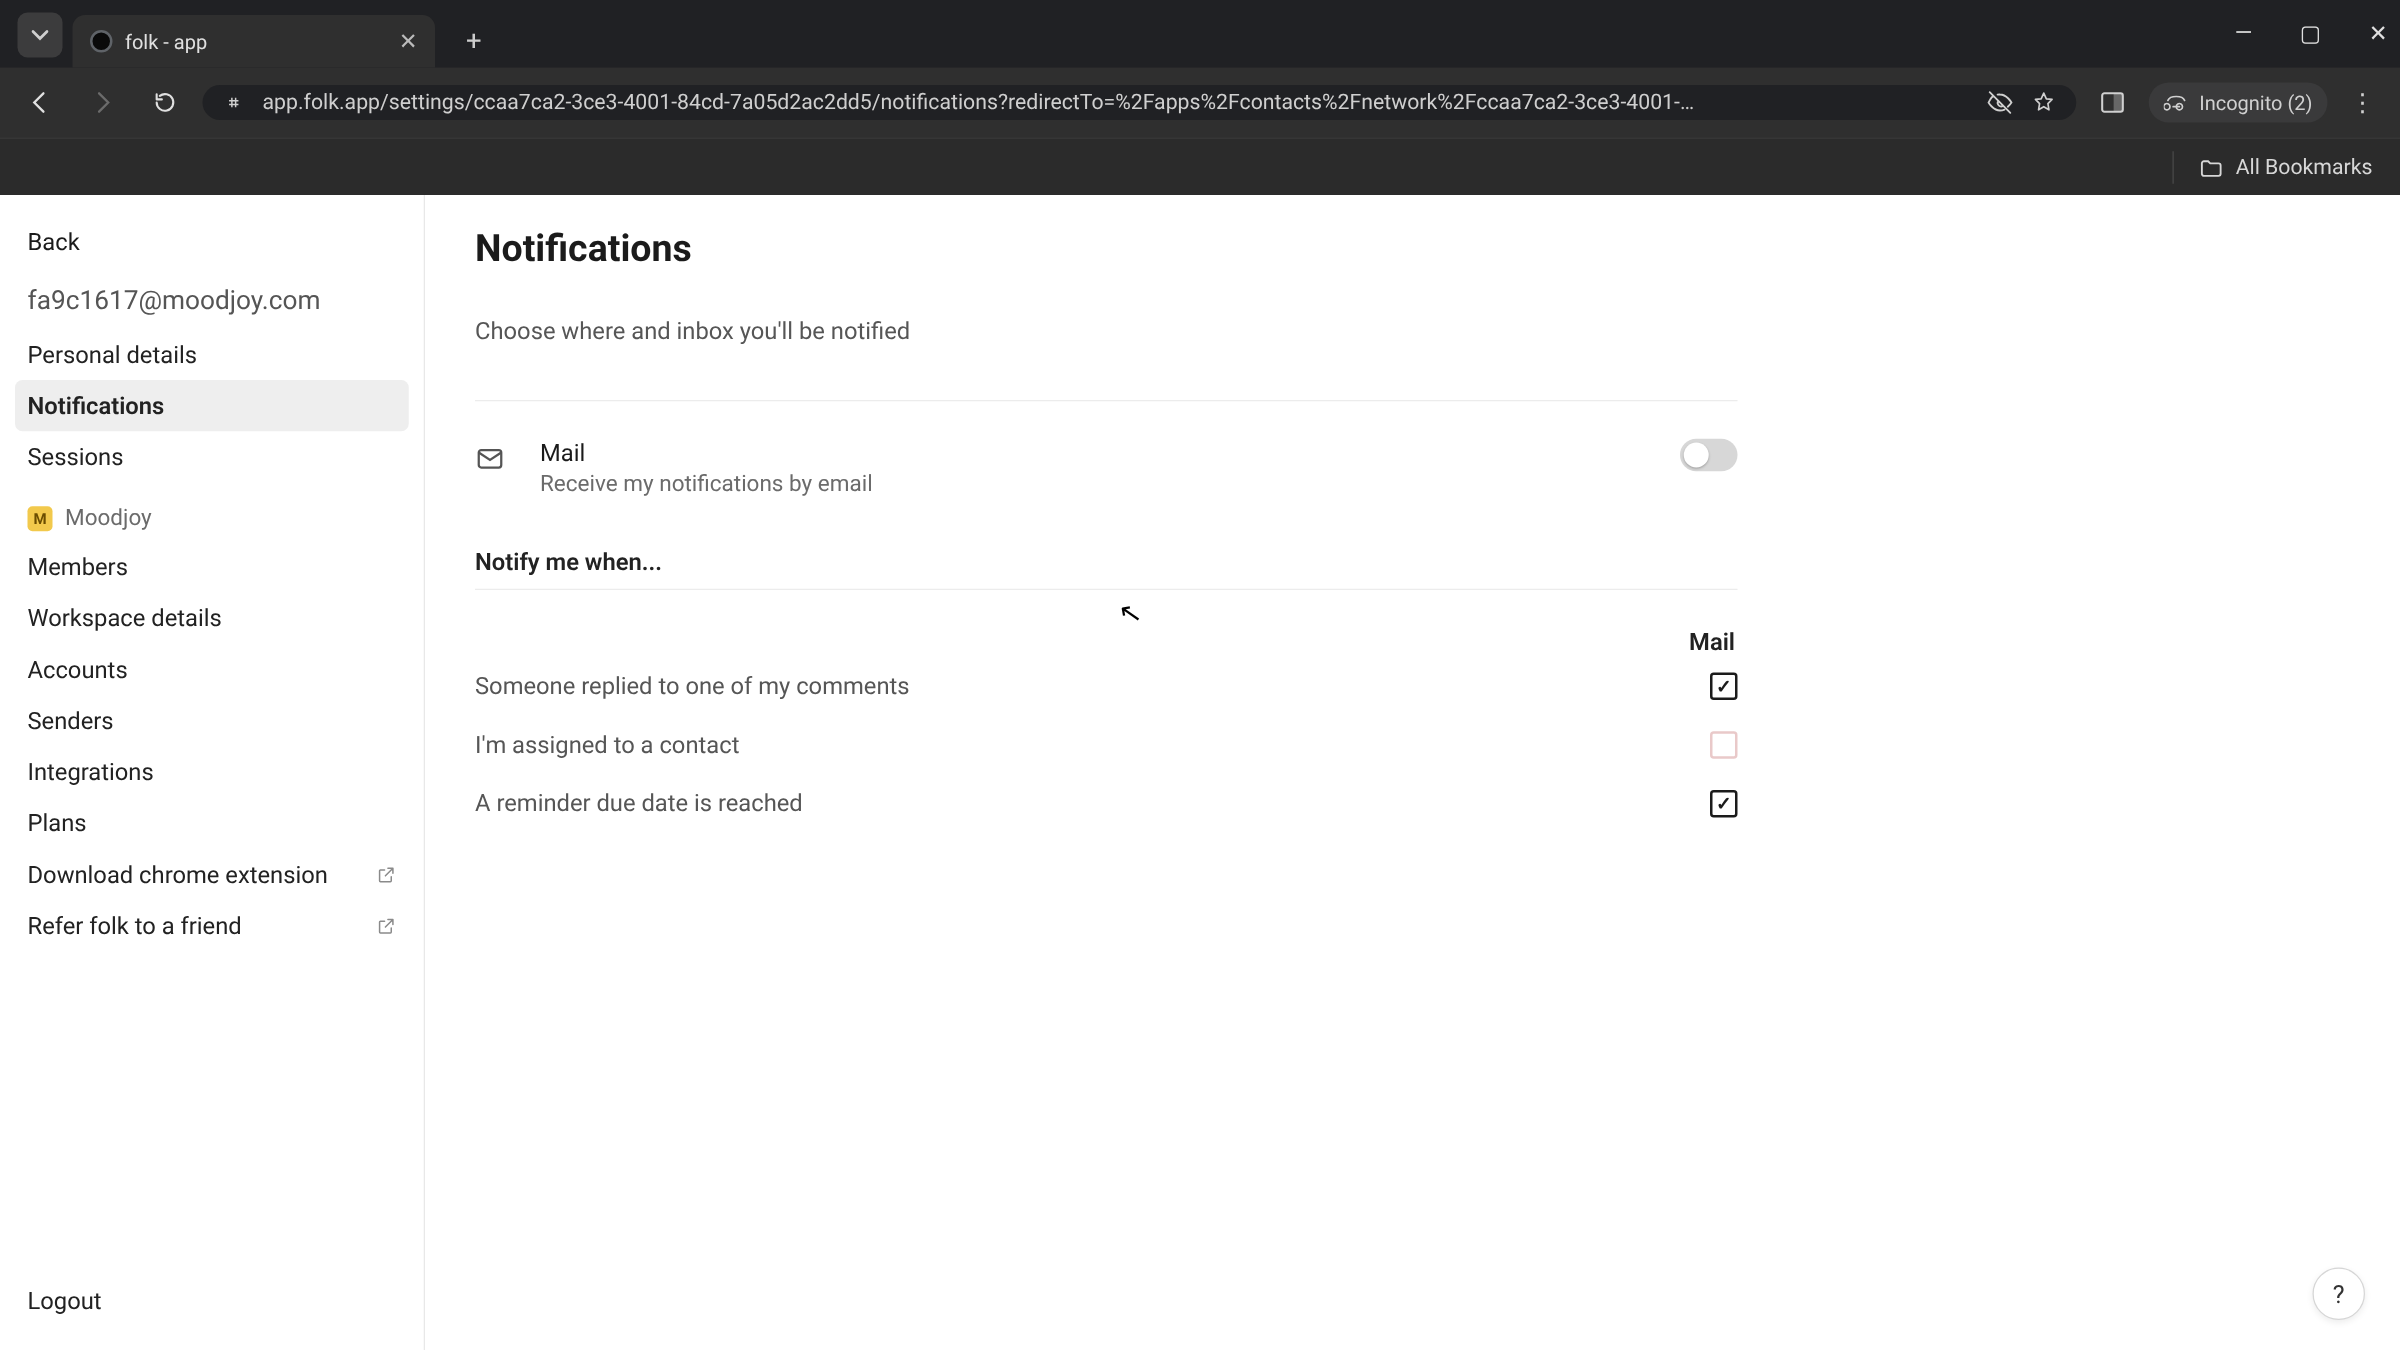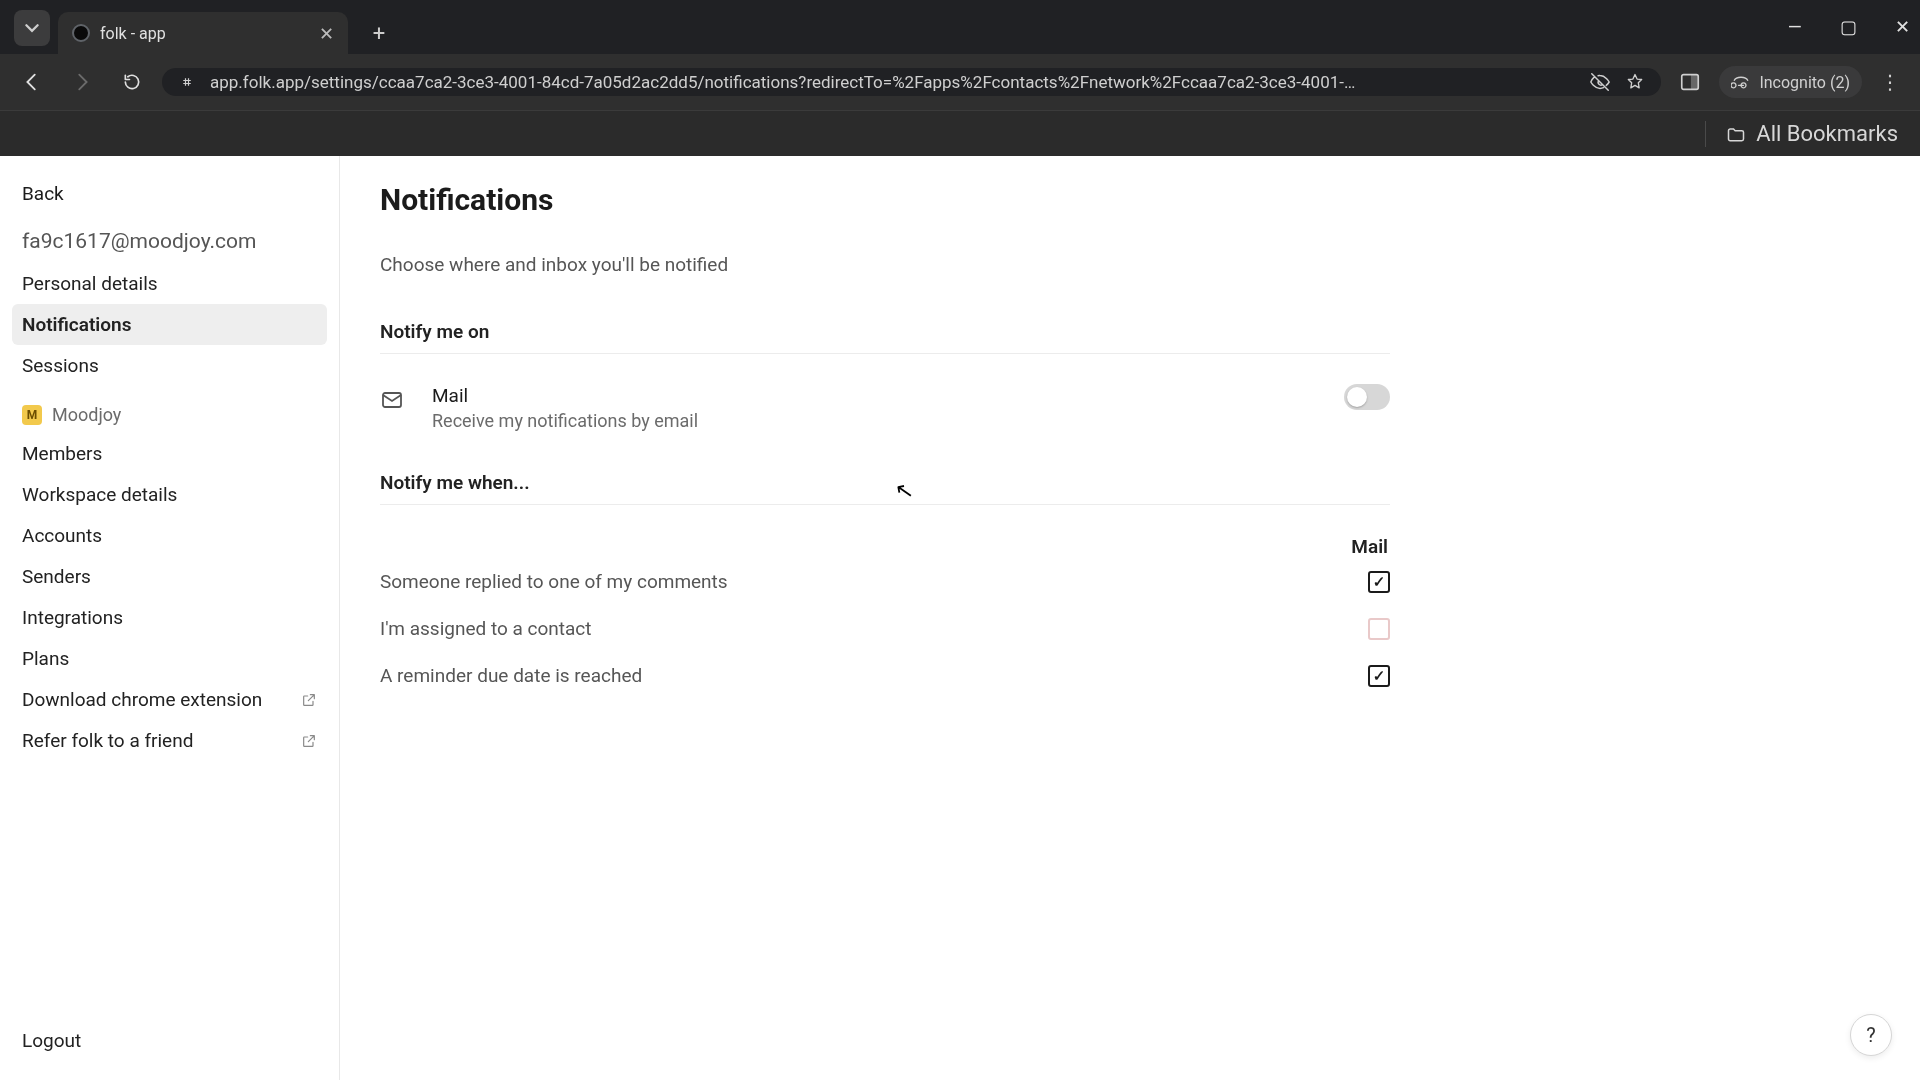--- a/index.html
+++ b/index.html
@@ -19,21 +19,21 @@
   .toolbar { height:56px; background:#2f2f2f; display:flex; align-items:center; padding:0 12px; gap:10px;}
   .tbtn { width:40px; height:40px; display:flex; align-items:center; justify-content:center; color:#c9c9c9; border-radius:20px;}
   .tbtn.disabled { color:#6b6b6b; }
   .omnibox { flex:1; height:28px; background:#202124; border-radius:21px; display:flex; align-items:center; padding:0 16px; gap:14px; color:#cfcfcf; font-size:17px;}
   .omnibox .url { flex:1; white-space:nowrap; overflow:hidden; text-overflow:ellipsis;}
   .right-icons { display:flex; align-items:center; gap:18px; padding:0 8px; color:#d0d0d0;}
   .incog-pill { display:flex; align-items:center; gap:8px; background:#3a3a3b; padding:6px 12px; border-radius:18px; font-size:16px;}
   .kebab { font-size:20px; letter-spacing:0; }
 
   .bookmarks-bar { height:46px; background:#2b2b2b; display:flex; align-items:center; justify-content:flex-end; padding:0 22px; border-top:1px solid #3b3b3b;}
-  .bookmarks-bar .item { display:flex; align-items:center; gap:10px; color:#d7d7d7; font-size:22px;}
+  .bookmarks-bar .item { display:flex; align-items:center; gap:10px; color:#d7d7d7; font-size:17px;}
   .bookmarks-bar .sep { width:1px; height:26px; background:#4a4a4a; margin:0 20px;}
 
   
   .app { display:flex; height: calc(1080px - 54px - 56px - 46px); background:#fff; color:#222; position:relative;border-radius:10px;}
   .sidebar { width:340px; border-right:1px solid #e8e8e8; padding:18px 12px 18px 12px; display:flex; flex-direction:column; font-size:19px;}
   .back-link { padding:8px 10px 20px 10px; color:#1b1b1b; }
   .email { color:#555; font-size:21px; padding:4px 10px 10px 10px;}
   .nav-item { padding:9px 10px; border-radius:6px; color:#222; cursor:pointer; display:flex; align-items:center; justify-content:space-between;}
   .nav-item.selected { background:#eeeeee; font-weight:600;}
   .ws-badge { display:flex; align-items:center; gap:10px; padding:18px 10px 8px 10px; color:#6b6b6b; font-size:18px;}
@@ -204,21 +204,20 @@
       </div>
 
     <div class="spacer"></div>
     <div class="logout">Logout</div>
   </div>
 
   <div class="main">
     <div class="page-title">Notifications</div>
     <div class="subtitle">Choose where and inbox you'll be notified</div>
 
-    <div class="section-label">Notify me on</div>
     <hr class="sec-rule">
     <div id="channels">
         <div class="channel-row">
           <div class="channel-icon">
             <svg width="24" height="24" viewBox="0 0 24 24">
               <rect x="3" y="5" width="18" height="14" rx="2" stroke="#555" stroke-width="1.8" fill="none"></rect>
               <path d="M3 7l9 6 9-6" stroke="#555" stroke-width="1.8" fill="none"></path>
             </svg>
           </div>
           <div class="channel-text">

